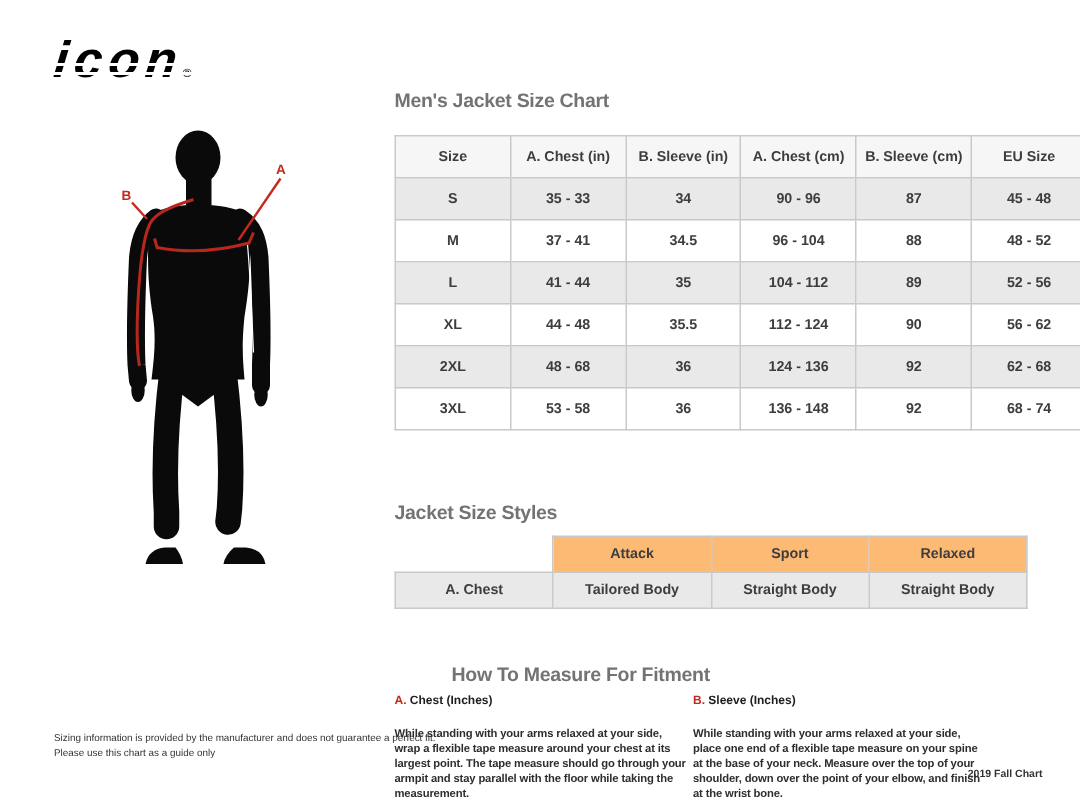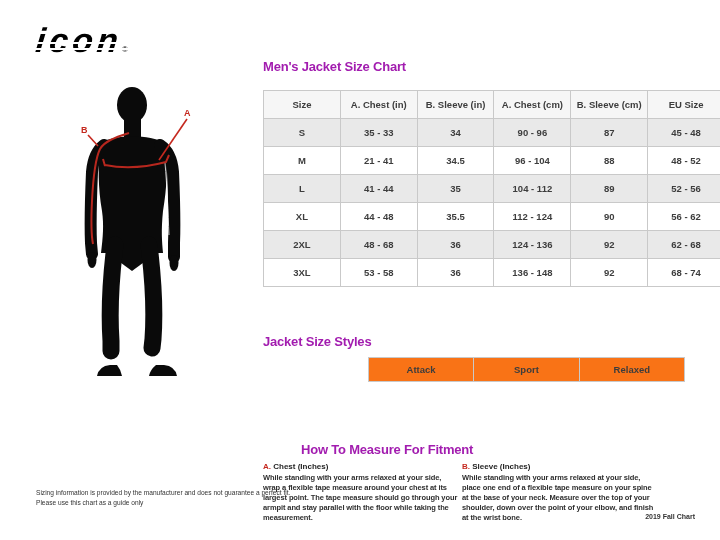--- a/index.html
+++ b/index.html
@@ -19,51 +19,51 @@
   .logo .stripe1 { top:20px; }
   .logo .stripe2 { top:26px; }
   .logo .reg { font-size:8px; font-style:normal; font-weight:bold; color:#000; vertical-align:baseline; }
 
   
   .figure-svg { position:absolute; left:55px; top:85px; }
   .figure-label { font-family:"Liberation Sans", sans-serif; font-size:9px; font-weight:bold; fill:#c5291f; }
 
   
   .section-title {
-    position:absolute; left:263px; font-size:13px; font-weight:bold; color:#a21caf;
+    position:absolute; left:263px; font-size:13px; font-weight:bold; color:#737373;
     letter-spacing:-0.2px;
   }
   #title-size { top:59px; }
   #title-styles { top:334px; }
   #title-measure { top:442px;padding-left:38px; }
 
   
   table { border-collapse:collapse; table-layout:fixed; }
   th, td {
     border:1px solid #c9c9c9; font-size:9.5px; font-weight:bold; color:#3d3d3d;
     text-align:center; vertical-align:middle; padding:0 2px;
   }
   .size-table { position:absolute; left:263px; top:90px; width:462px; }
   .size-table th, .size-table td { height:28px; }
   .size-table thead th { background:#f6f6f6; }
   .size-table tbody tr:nth-child(odd) { background:#e9e9e9; }
   .size-table tbody tr:nth-child(even) { background:#ffffff; }
 
   .styles-table { position:absolute; left:263px; top:357px; width:422px; }
   .styles-table th, .styles-table td { height:24px; }
-  .styles-table thead th { background:#f97316; }
+  .styles-table thead th { background:#fdba74; }
   .styles-table th.blank { border:none; background:#ffffff; }
   .styles-table tbody tr:nth-child(odd) { background:#e9e9e9; }
   .styles-table tbody tr:nth-child(even) { background:#ffffff; }
 
   
   .measure-col { position:absolute; top:462px; width:197px; }
   #measure-chest { left:263px; }
   #measure-sleeve { left:462px; }
-  .m-label { font-size:8px; font-weight:bold; color:#1e1e1e; margin-bottom:2px; }
+  .m-label { font-size:8px; font-weight:bold; color:#1e1e1e; margin-bottom:13px; }
   .m-label .red { color:#c5291f; }
   .m-body {
     font-size:7.5px; font-weight:bold; color:#2e2e2e; line-height:1.32;
     letter-spacing:-0.1px;
   }
 
   
   .disclaimer { position:absolute; left:36px; top:488px; font-size:6.6px; color:#333; line-height:1.45; }
   .chart-version { position:absolute; right:25px; top:513px; font-size:7px; font-weight:bold; color:#333; }
 </style>
@@ -120,21 +120,21 @@
         <tr>
           <td>S</td>
           <td>35 - 33</td>
           <td>34</td>
           <td>90 - 96</td>
           <td>87</td>
           <td>45 - 48</td>
         </tr>
         <tr>
           <td>M</td>
-          <td>21 - 41</td>
+          <td>37 - 41</td>
           <td>34.5</td>
           <td>96 - 104</td>
           <td>88</td>
           <td>48 - 52</td>
         </tr>
         <tr>
           <td>L</td>
           <td>41 - 44</td>
           <td>35</td>
           <td>104 - 112</td>
@@ -172,20 +172,26 @@
   <table class="styles-table">
     <thead>
       <tr>
           <th class="blank"></th>
           <th>Attack</th>
           <th>Sport</th>
           <th>Relaxed</th>
         </tr>
     </thead>
     <tbody>
+        <tr>
+          <td>A. Chest</td>
+          <td>Tailored Body</td>
+          <td>Straight Body</td>
+          <td>Straight Body</td>
+        </tr>
       </tbody>
   </table>
 
   <div class="section-title" id="title-measure">How To Measure For Fitment</div>
 
   <div class="measure-col" id="measure-chest">
     <div class="m-label"><span class="red">A.</span><span> Chest (Inches)</span></div>
     <div class="m-body">While standing with your arms relaxed at your side, wrap a flexible tape measure around your chest at its largest point. The tape measure should go through your armpit and stay parallel with the floor while taking the measurement.</div>
   </div>
 

